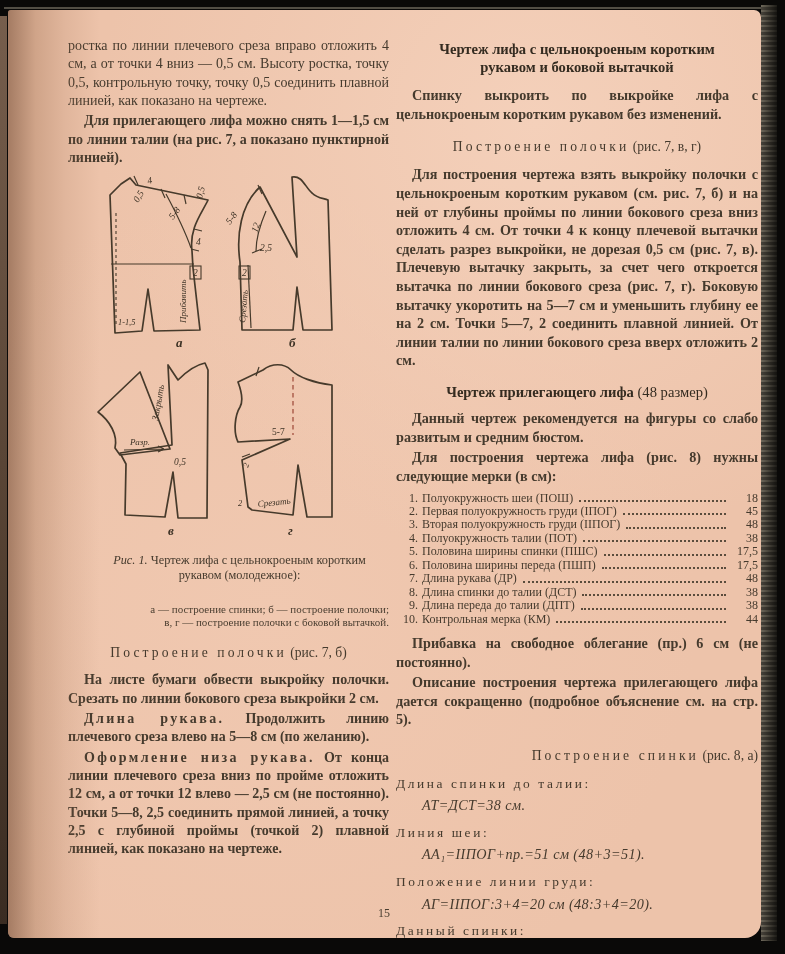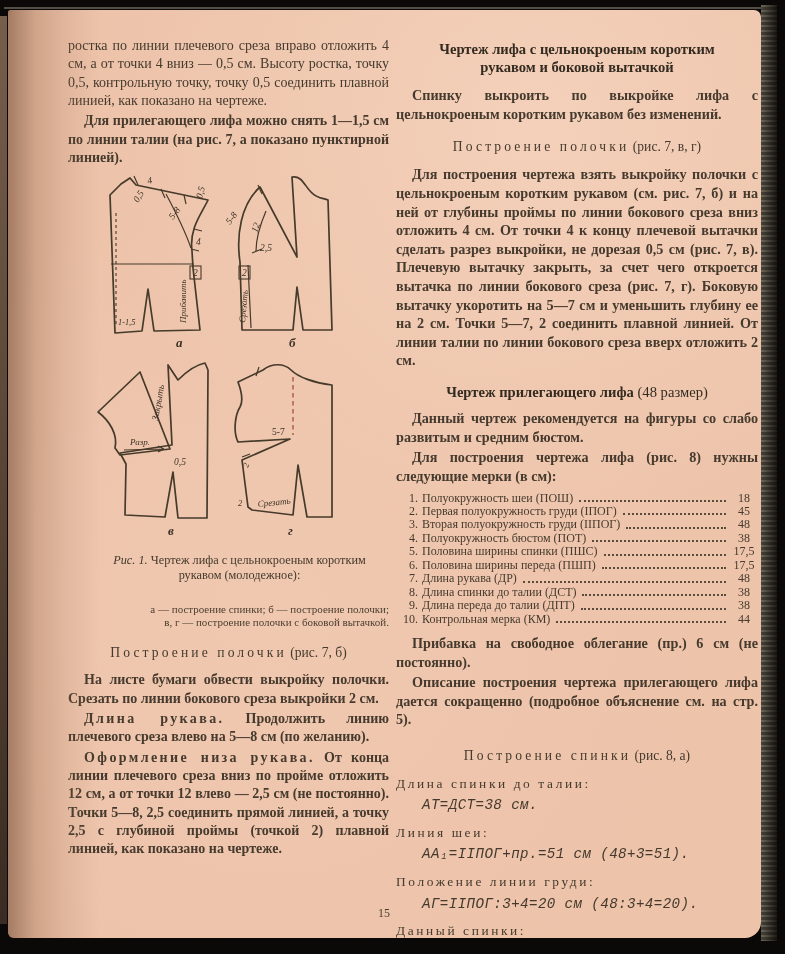--- a/index.html
+++ b/index.html
@@ -39,25 +39,25 @@
   .fig-letter{font-family:"Liberation Serif",serif;font-size:13px;font-weight:bold;font-style:italic;fill:#3d3225;}
   .fig-box{fill:none;stroke:#463a2b;stroke-width:1.1;}
   .caption{margin-top:6px;text-align:center;font-size:12.3px;line-height:1.2;text-indent:0;}
   .caption-sub{text-align:right;font-size:11px;line-height:1.22;color:#4a3e30;margin-top:20px;}
   
   .mlist{margin:6px 0 8px 0;font-size:12px;line-height:1.12;}
   .mrow{display:flex;align-items:flex-end;}
   .mnum{width:22px;text-align:right;margin-right:4px;flex:none;}
   .mlabel{flex:none;white-space:nowrap;}
   .leader{flex:1;border-bottom:2px dotted #5a4c3c;margin:0 4px 3px 6px;min-width:10px;}
-  .mval{flex:none;width:28px;text-align:center;}
+  .mval{flex:none;width:28px;text-align:right;}
   
   .frow{margin:9px 0 0 0;}
   .f-label{letter-spacing:2.6px;font-size:13.4px;}
-  .f-line{font-style:italic;font-size:14.2px;margin:4px 0 0 26px;letter-spacing:.4px;font-family:Liberation Mono, monospace;}
+  .f-line{font-style:italic;font-size:14.2px;margin:4px 0 0 26px;letter-spacing:.4px;}
   .page-num{position:absolute;left:370px;top:896px;font-size:12px;color:#4a3e30;}
 </style>
 </head>
 <body>
 
 <div id="canvas">
   <div class="top-line"></div>
   <div class="spine-sliver"></div>
 
   <div class="page">
@@ -185,21 +185,21 @@
 
           <div class="mrow">
             <span class="mnum">3.</span>
             <span class="mlabel">Вторая полуокружность груди (IIПОГ)</span>
             <span class="leader"></span>
             <span class="mval">48</span>
           </div>
 
           <div class="mrow">
             <span class="mnum">4.</span>
-            <span class="mlabel">Полуокружность бюстом (ПОТ)</span>
+            <span class="mlabel">Полуокружность талии (ПОТ)</span>
             <span class="leader"></span>
             <span class="mval">38</span>
           </div>
 
           <div class="mrow">
             <span class="mnum">5.</span>
             <span class="mlabel">Половина ширины спинки (ПШС)</span>
             <span class="leader"></span>
             <span class="mval">17,5</span>
           </div>
@@ -236,21 +236,21 @@
             <span class="mnum">10.</span>
             <span class="mlabel">Контрольная мерка (КМ)</span>
             <span class="leader"></span>
             <span class="mval">44</span>
           </div>
         </div>
 
       <p class="indent">Прибавка на свободное облегание (пр.) 6 см (не постоянно).</p>
       <p class="indent">Описание построения чертежа прилегающего лифа дается сокращенно (подробное объяснение см. на стр. 5).</p>
 
-      <div class="subhead" style="margin-top:18px;">
+      <div class="subhead" style="margin-top:18px;text-align:right;">
         <span class="ls">Построение спинки</span>
         <span>(рис. 8, а)</span>
       </div>
 
       <div>
 
           <div class="frow">
             <div class="f-label">Длина спинки до талии:</div>
             <div class="f-line">АТ=ДСТ=38 см.</div>
           </div>

